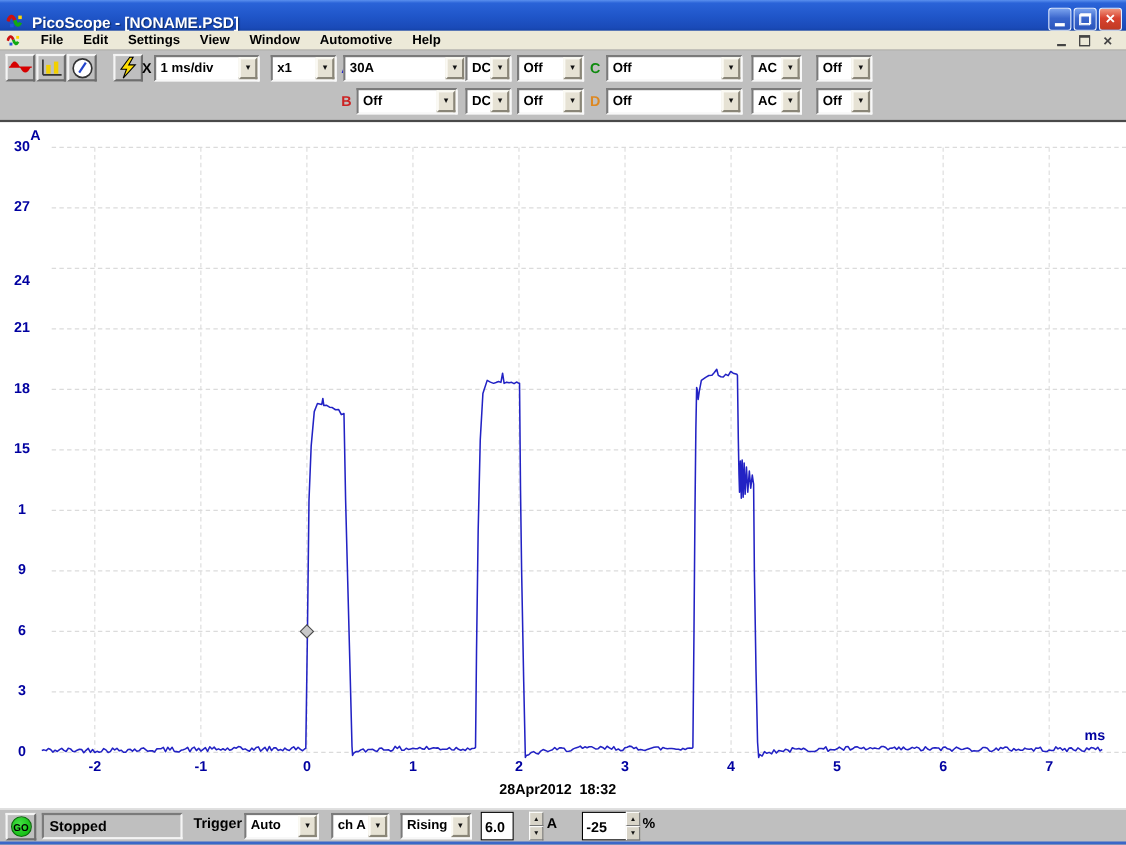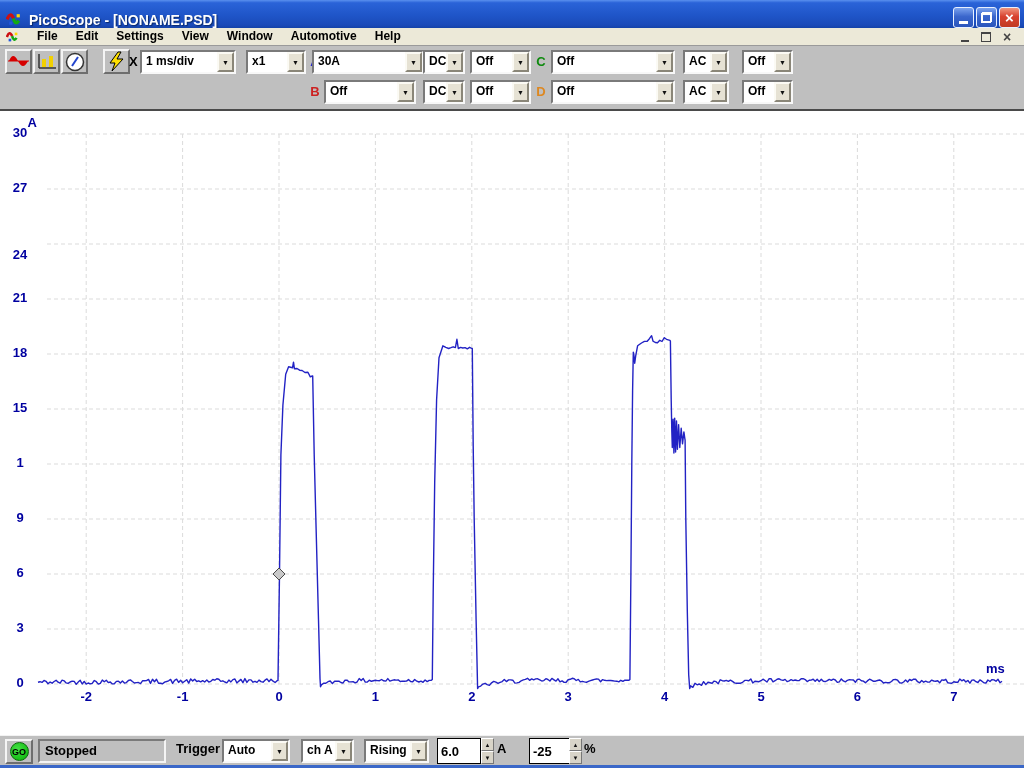--- a/index.html
+++ b/index.html
@@ -226,20 +226,21 @@
     </div>
     <div class="combo row2" style="left:742px; width:51px">
       <span class="txt">Off</span>
       <span class="arrow-btn">▼</span>
     </div>
   </div>
 
   <div class="chart">
     <div class="unit-y" style="color: rgb(0, 0, 160);">A</div>
     <div class="unit-x" style="color: rgb(0, 0, 160);">ms</div>
+    <div class="timestamp">28Apr2012  18:32</div>
   <svg width="1024" height="625">
         <g stroke="#DBDBDB" stroke-dasharray="4,3">
           <line x1="86.2" x2="86.2" y1="23" y2="573"></line>
           <line x1="182.6" x2="182.6" y1="23" y2="573"></line>
           <line x1="279" x2="279" y1="23" y2="573"></line>
           <line x1="375.4" x2="375.4" y1="23" y2="573"></line>
           <line x1="471.8" x2="471.8" y1="23" y2="573"></line>
           <line x1="568.2" x2="568.2" y1="23" y2="573"></line>
           <line x1="664.6" x2="664.6" y1="23" y2="573"></line>
           <line x1="761" x2="761" y1="23" y2="573"></line>
@@ -294,21 +295,21 @@
       <span class="arrow-btn">▼</span>
     </div>
     <div class="combo" style="left:301px; top:3px; width:53px">
       <span class="txt">ch A</span>
       <span class="arrow-btn">▼</span>
     </div>
     <div class="combo" style="left:364px; top:3px; width:65px">
       <span class="txt">Rising</span>
       <span class="arrow-btn">▼</span>
     </div>
-    <input class="spin-field" style="left: 437px; width: 44px;" value="6.0">
+    <input class="spin-field" style="left: 437px; width: 30px;" value="6.0">
     <div class="spinner" style="left:481px">
       <div class="spin-btn">▲</div>
       <div class="spin-btn">▼</div>
     </div>
     <div class="sb-label" style="left:497px">A</div>
     <input class="spin-field" style="left: 529px; width: 52px;" value="-25">
     <div class="spinner" style="left:569px">
       <div class="spin-btn">▲</div>
       <div class="spin-btn">▼</div>
     </div>

